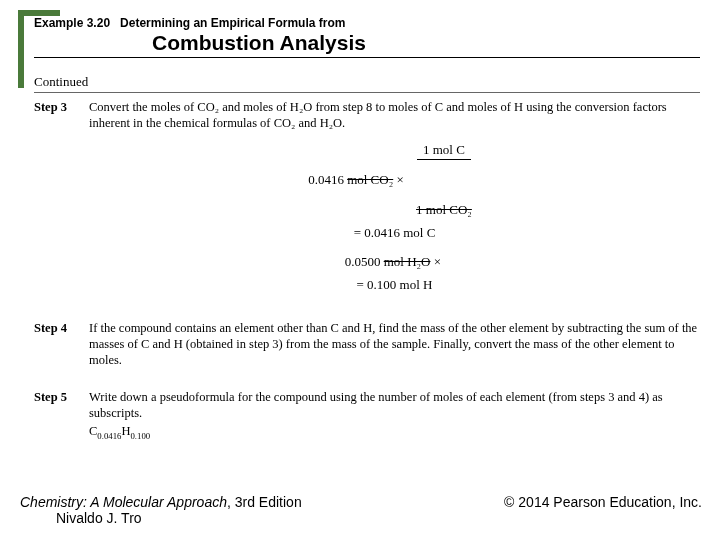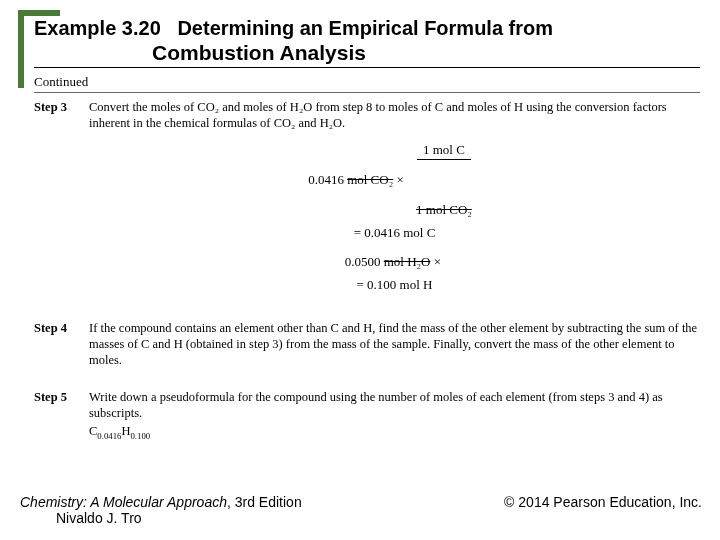--- a/index.html
+++ b/index.html
@@ -28,39 +28,39 @@
     background: #4a7a3a;
   }
   .content {
     position: absolute;
     left: 34px;
     top: 16px;
     right: 20px;
   }
   .title-line {
     font-family: Arial, Helvetica, sans-serif;
-    font-size: 20px;
+    font-size: 12px;
     font-weight: bold;
     color: #000;
     line-height: 1.25;
   }
   .title-ex { display: inline; }
   .title-main { display: inline; }
   .title-sub {
     font-family: Arial, Helvetica, sans-serif;
     font-size: 21px;
     font-weight: bold;
     color: #000;
     padding-left: 118px;
     border-bottom: 1.5px solid #000;
     padding-bottom: 2px;
   }
   .continued {
     font-size: 13px;
-    margin-top: 6px;
+    margin-top: 16px;
     margin-bottom: 2px;
   }
   .rule {
     border: none;
     border-top: 1px solid #666;
     margin: 2px 0 6px 0;
   }
   .step-table {
     width: 100%;
     font-size: 12.5px;

